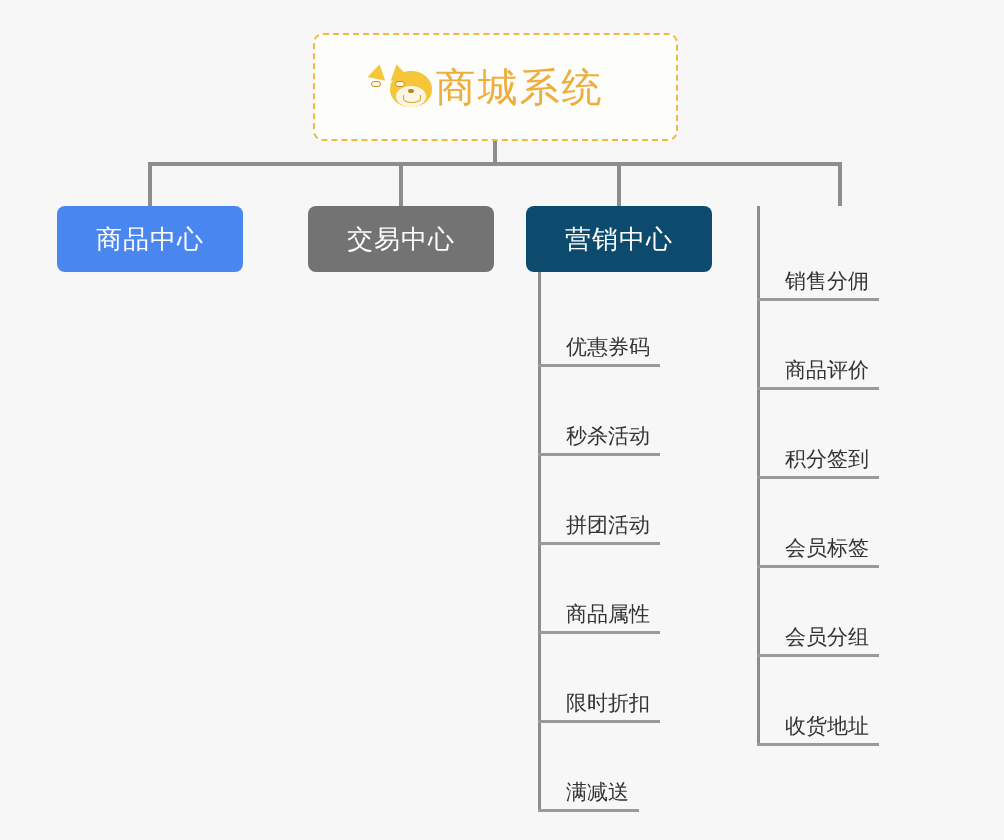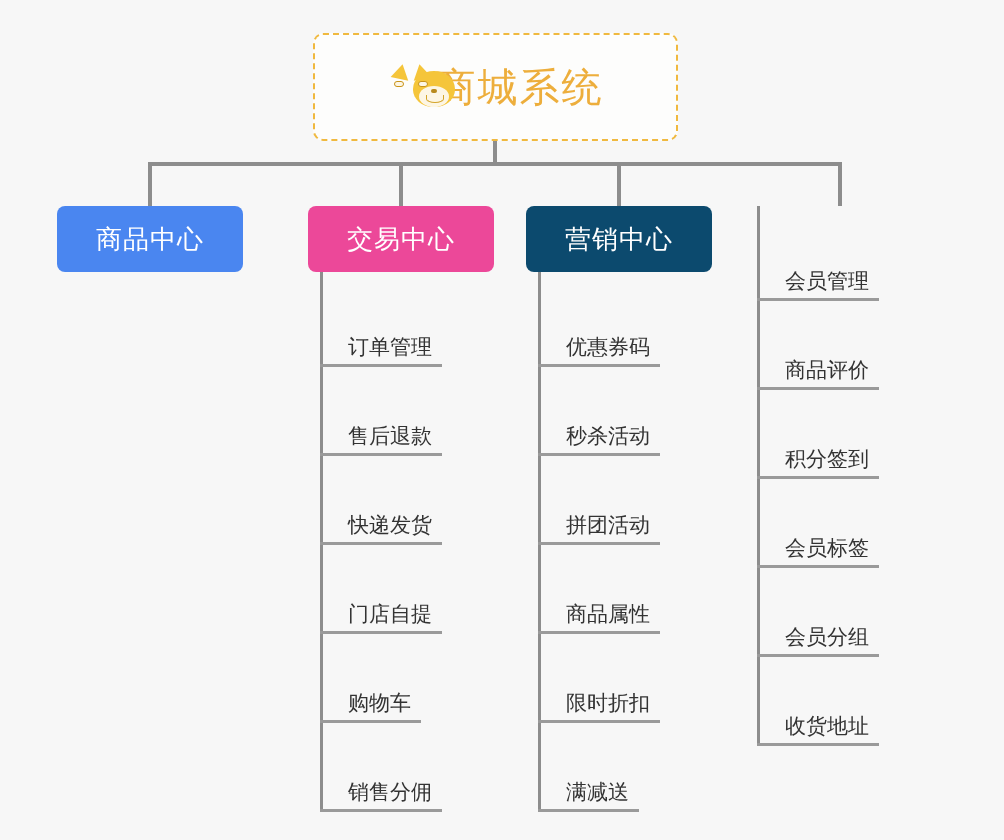--- a/index.html
+++ b/index.html
@@ -29,21 +29,20 @@
     width: 365px;
     height: 108px;
     box-sizing: border-box;
     background: #fdfdfc;
     border: 2px dashed #f0b93f;
     border-radius: 10px;
     display: flex;
     align-items: center;
     justify-content: center;
     gap: 2px;
-    text-align: center;
   }
   .root-emoji {
     font-size: 40px;
     line-height: 1;
     display: block;
     width: 46px;
     height: 46px;
     position: relative;
   }
   .root-title {
@@ -209,43 +208,22 @@
   <div class="conn conn-v-drop" style="left: 617px; background: rgb(141, 141, 141);"></div>
   <div class="conn conn-v-drop" style="left: 838px; background: rgb(141, 141, 141);"></div>
 
   <div class="column col-1">
     <div class="cat-header" style="background: rgb(74, 134, 240);">
       <span>商品中心</span>
     </div>
   </div>
 
   <div class="column col-2">
-    <div class="cat-header" style="background: #ec4899;">
+    <div class="cat-header" style="background: #737373;">
       <span>交易中心</span>
-    </div>
-    <div class="leaf-list">
-      <div class="leaf-spine" style="height: 540px;"></div>
-      <div class="leaf">
-          <span class="leaf-inner">订单管理</span>
-        </div>
-      <div class="leaf">
-          <span class="leaf-inner">售后退款</span>
-        </div>
-      <div class="leaf">
-          <span class="leaf-inner">快递发货</span>
-        </div>
-      <div class="leaf">
-          <span class="leaf-inner">门店自提</span>
-        </div>
-      <div class="leaf">
-          <span class="leaf-inner">购物车</span>
-        </div>
-      <div class="leaf">
-          <span class="leaf-inner">销售分佣</span>
-        </div>
     </div>
   </div>
 
   <div class="column col-3">
     <div class="cat-header" style="background: #0c4a6e;">
       <span>营销中心</span>
     </div>
     <div class="leaf-list">
       <div class="leaf-spine" style="height: 540px;"></div>
       <div class="leaf">
@@ -266,21 +244,21 @@
       <div class="leaf">
           <span class="leaf-inner">满减送</span>
         </div>
     </div>
   </div>
 
   <div class="column col-4">
     <div class="leaf-list">
       <div class="leaf-spine" style="height: 540px;"></div>
       <div class="leaf">
-          <span class="leaf-inner">会员管理</span>
+          <span class="leaf-inner">销售分佣</span>
         </div>
       <div class="leaf">
           <span class="leaf-inner">商品评价</span>
         </div>
       <div class="leaf">
           <span class="leaf-inner">积分签到</span>
         </div>
       <div class="leaf">
           <span class="leaf-inner">会员标签</span>
         </div>

